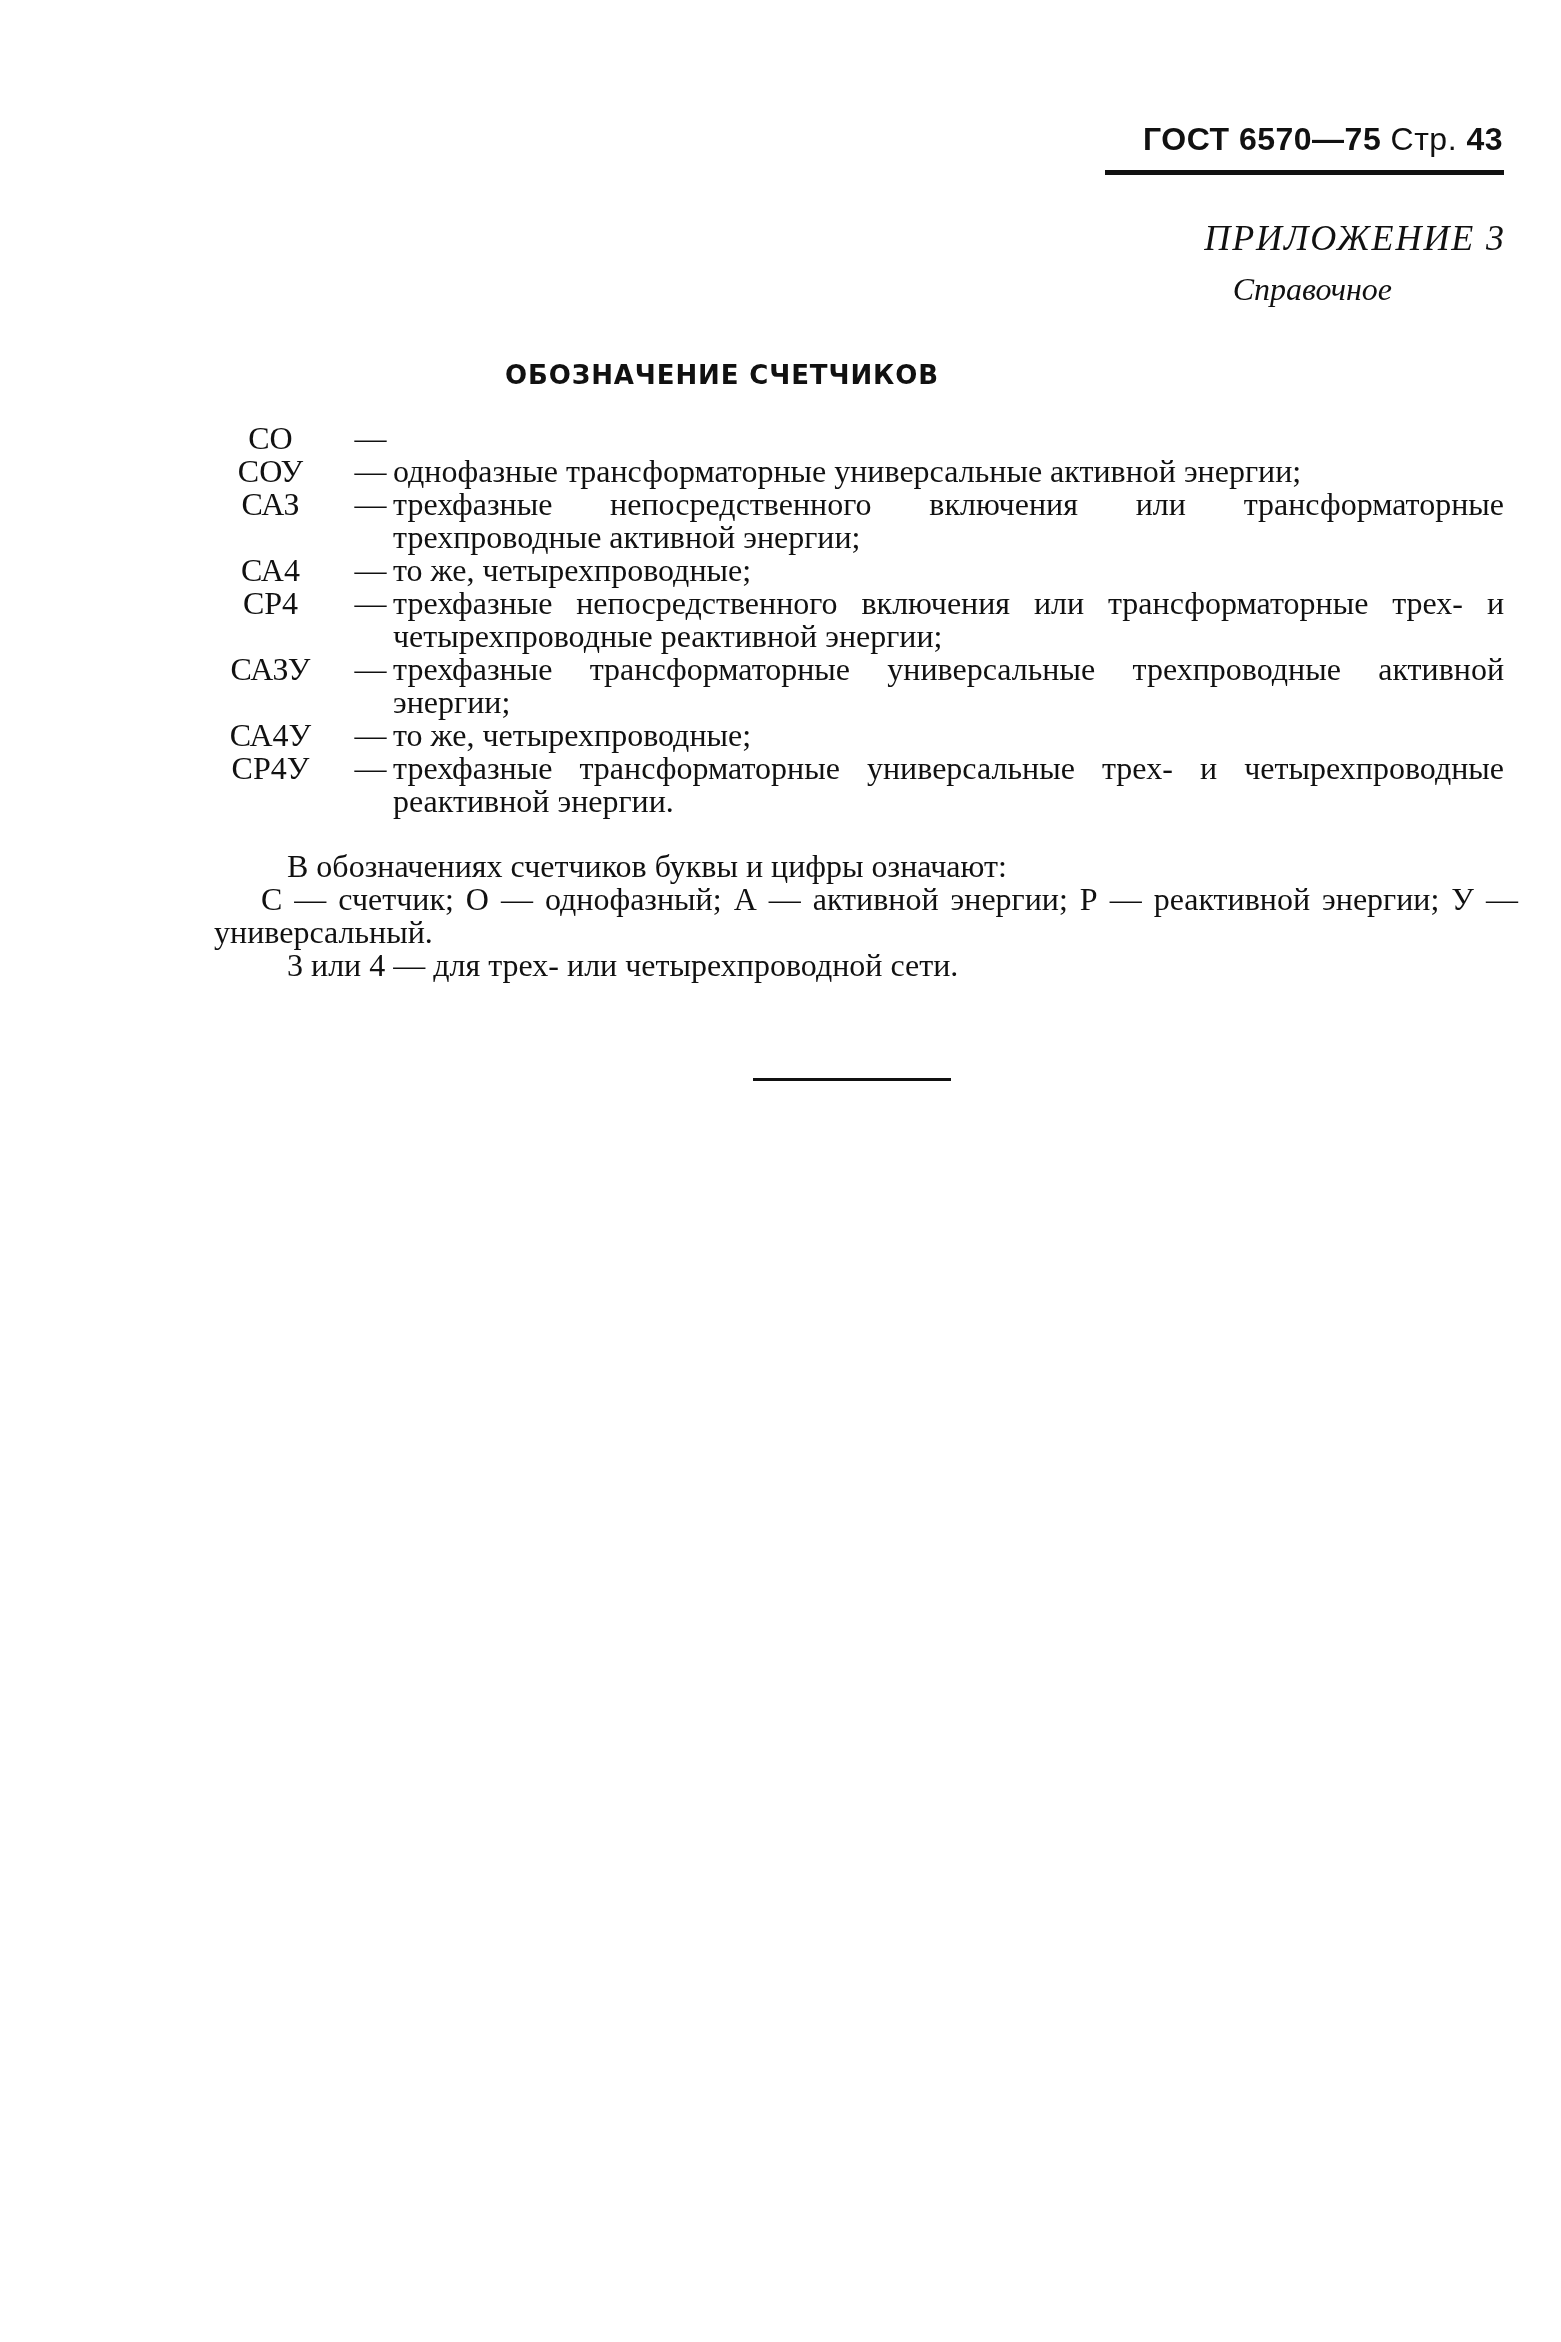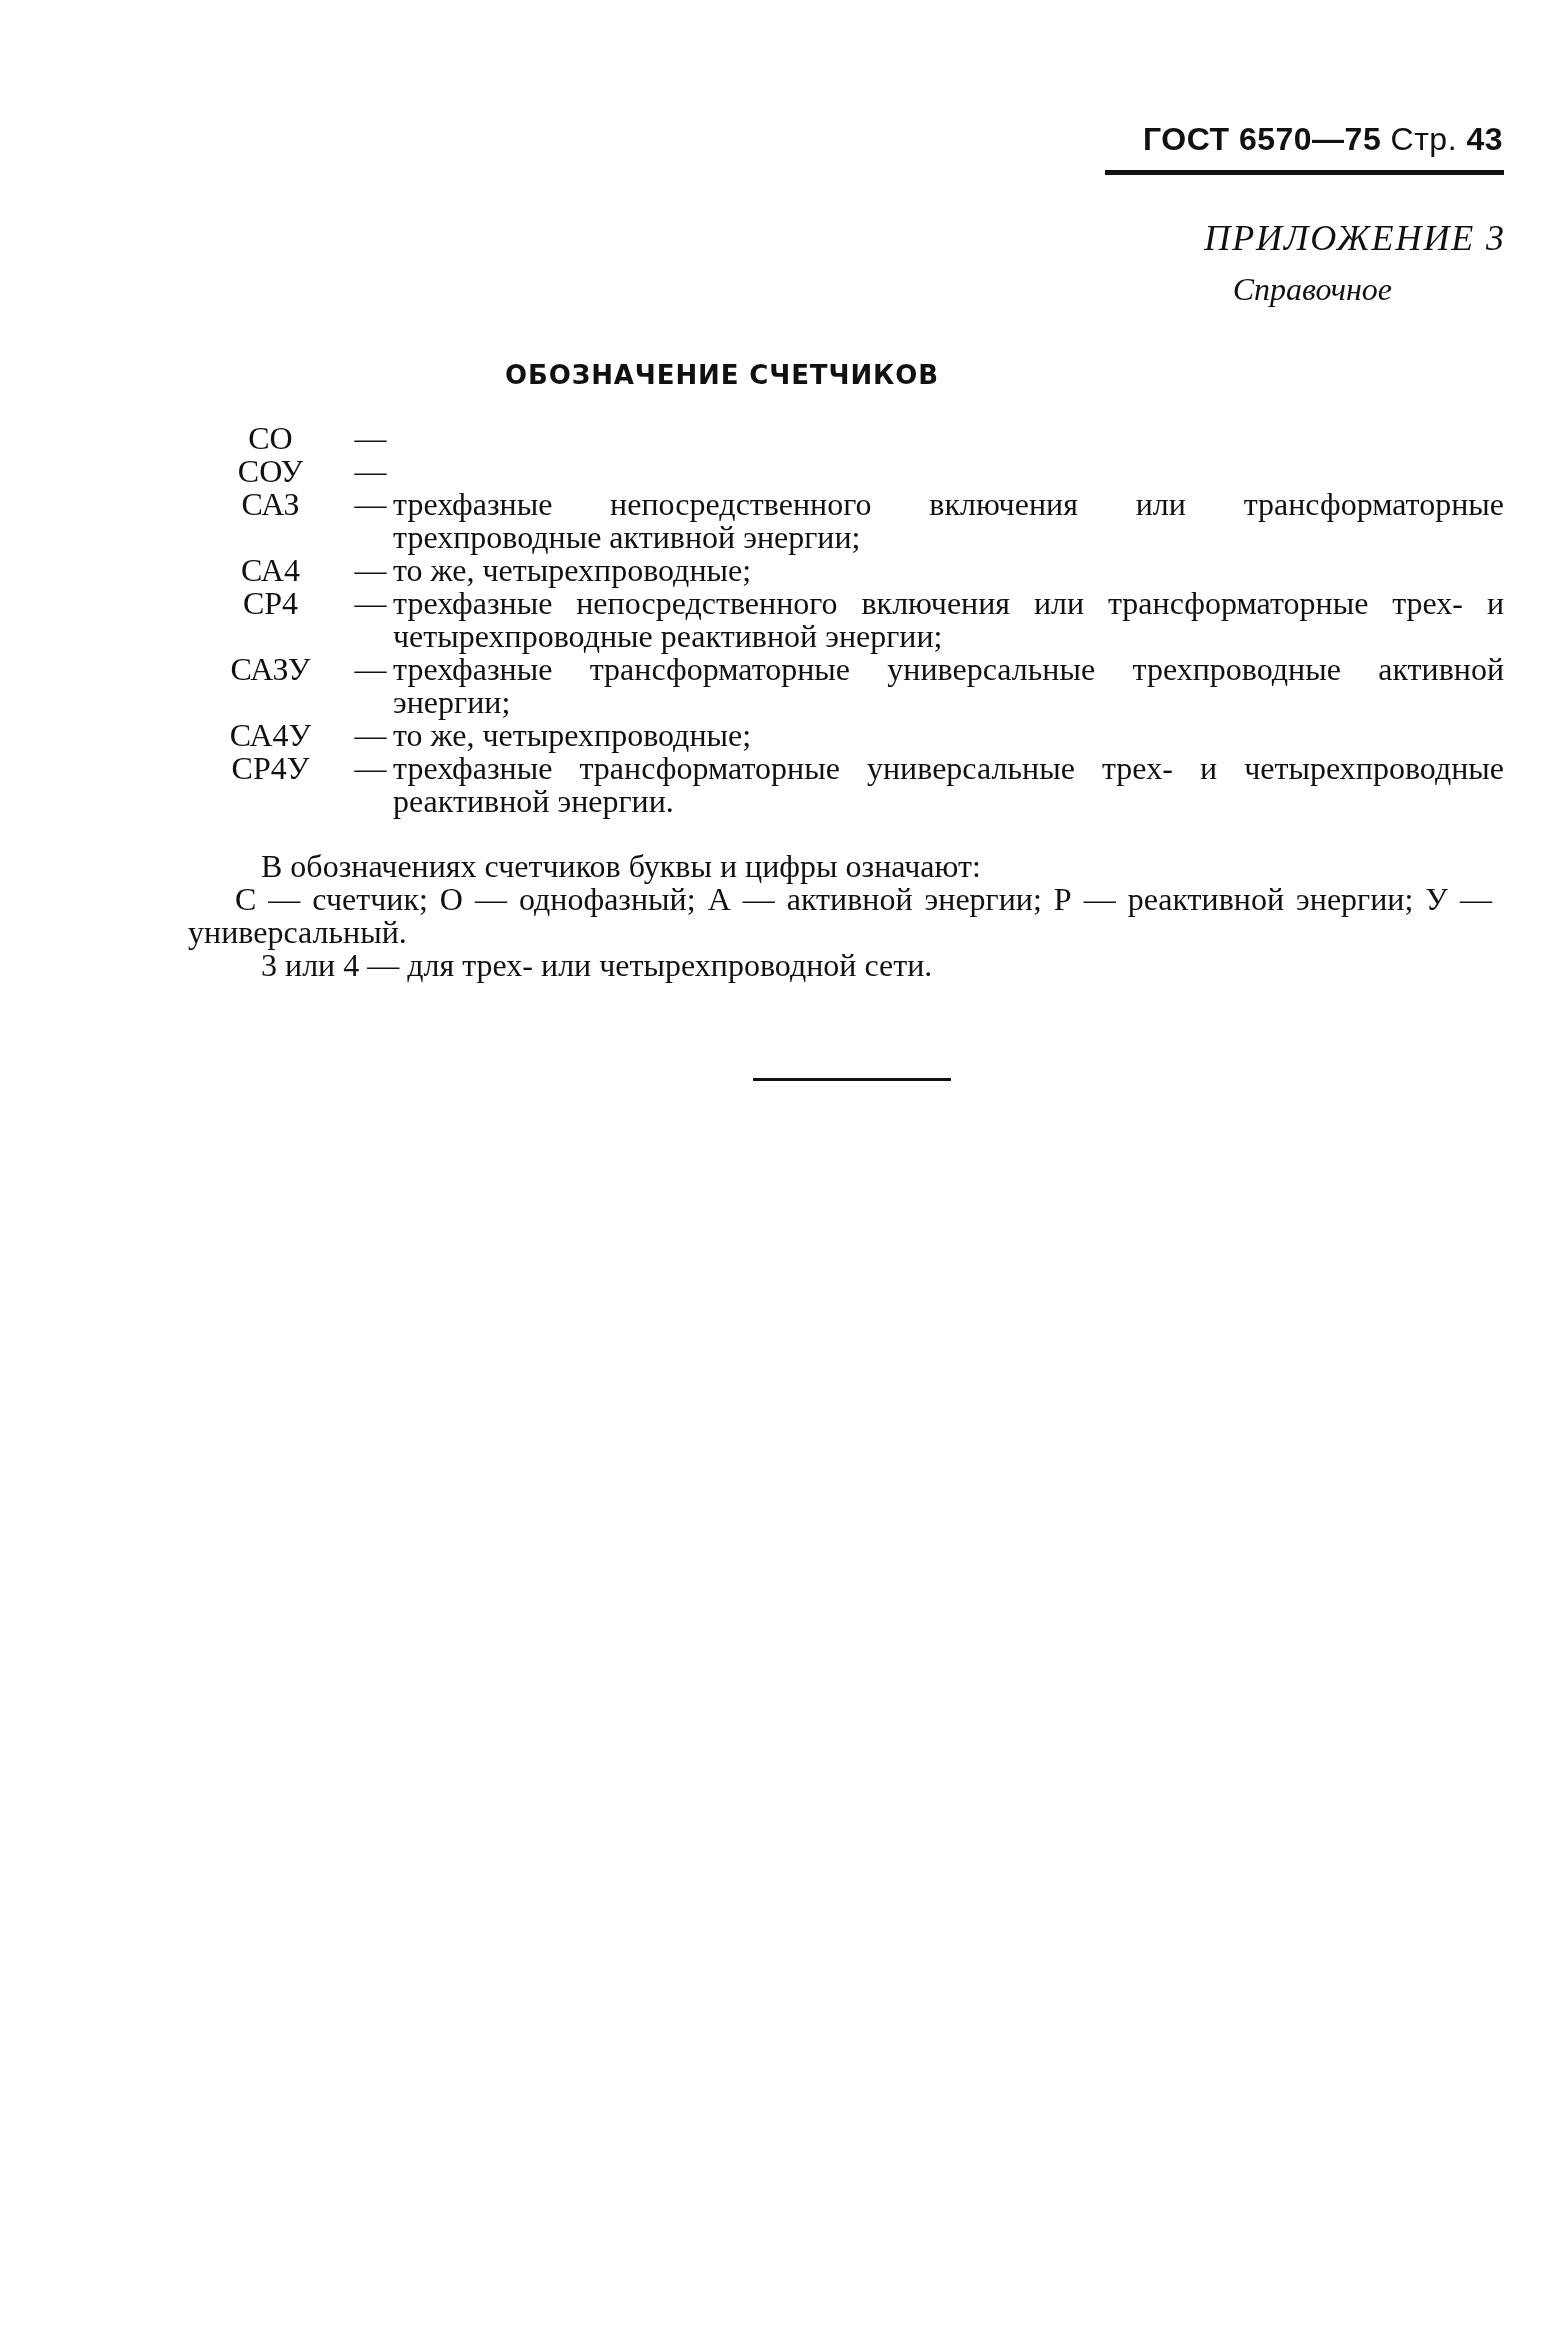--- a/index.html
+++ b/index.html
@@ -8,21 +8,21 @@
   .header .page-label { font-weight: normal; }
   .header-rule { position: absolute; top: 170px; left: 1105px; width: 399px; height: 4.7px; background: #111; }
   .appendix { position: absolute; top: 217px; right: 55px; font-family: "Liberation Serif", serif; font-style: italic; font-size: 36px; letter-spacing: 1.9px; }
   .reference { position: absolute; top: 271px; right: 169px; font-family: "Liberation Serif", serif; font-style: italic; font-size: 32px; }
   .title { position: absolute; top: 360px; left: 0; width: 1369px; text-align: center; padding-left: 75px; box-sizing: border-box; font-family: "DejaVu Sans", sans-serif; font-weight: bold; font-size: 26px; letter-spacing: 0.9px; }
   .defs { position: absolute; top: 422px; left: 193px; width: 1311px; font-size: 32px; line-height: 33px; }
   .def-row { display: flex; align-items: flex-start; }
   .def-code { width: 155px; text-align: center; white-space: nowrap; }
   .def-dash { width: 45px; text-align: center; }
   .def-text { flex: 1; text-align: justify; }
-  .notes { position: absolute; top: 850px; left: 188px; width: 1304px; font-size: 32px; line-height: 33px; }
+  .notes { position: absolute; top: 850px; left: 214px; width: 1304px; font-size: 32px; line-height: 33px; }
   .notes p { margin: 0; text-align: justify; }
   .indent { text-indent: 73px; }
   .hang { text-indent: 47px; }
   .end-rule { position: absolute; top: 1078px; left: 753px; width: 198px; height: 2.8px; background: #111; }
 </style>
 </head>
 <body>
 
 <div class="header">
   <span>ГОСТ 6570—75</span>
@@ -37,20 +37,21 @@
 <div class="title">ОБОЗНАЧЕНИЕ СЧЕТЧИКОВ</div>
 
 <div class="defs">
   <div class="def-row">
     <span class="def-code">СО</span>
     <span class="def-dash">—</span>
   </div>
   <div class="def-row">
     <span class="def-code">СОУ</span>
     <span class="def-dash">—</span>
+    <span class="def-text">однофазные трансформаторные универсальные активной энергии;</span>
   </div>
   <div class="def-row">
     <span class="def-code">САЗ</span>
     <span class="def-dash">—</span>
     <span class="def-text">трехфазные непосредственного включения или трансформаторные трехпроводные активной энергии;</span>
   </div>
   <div class="def-row">
     <span class="def-code">СА4</span>
     <span class="def-dash">—</span>
     <span class="def-text">то же, четырехпроводные;</span>

